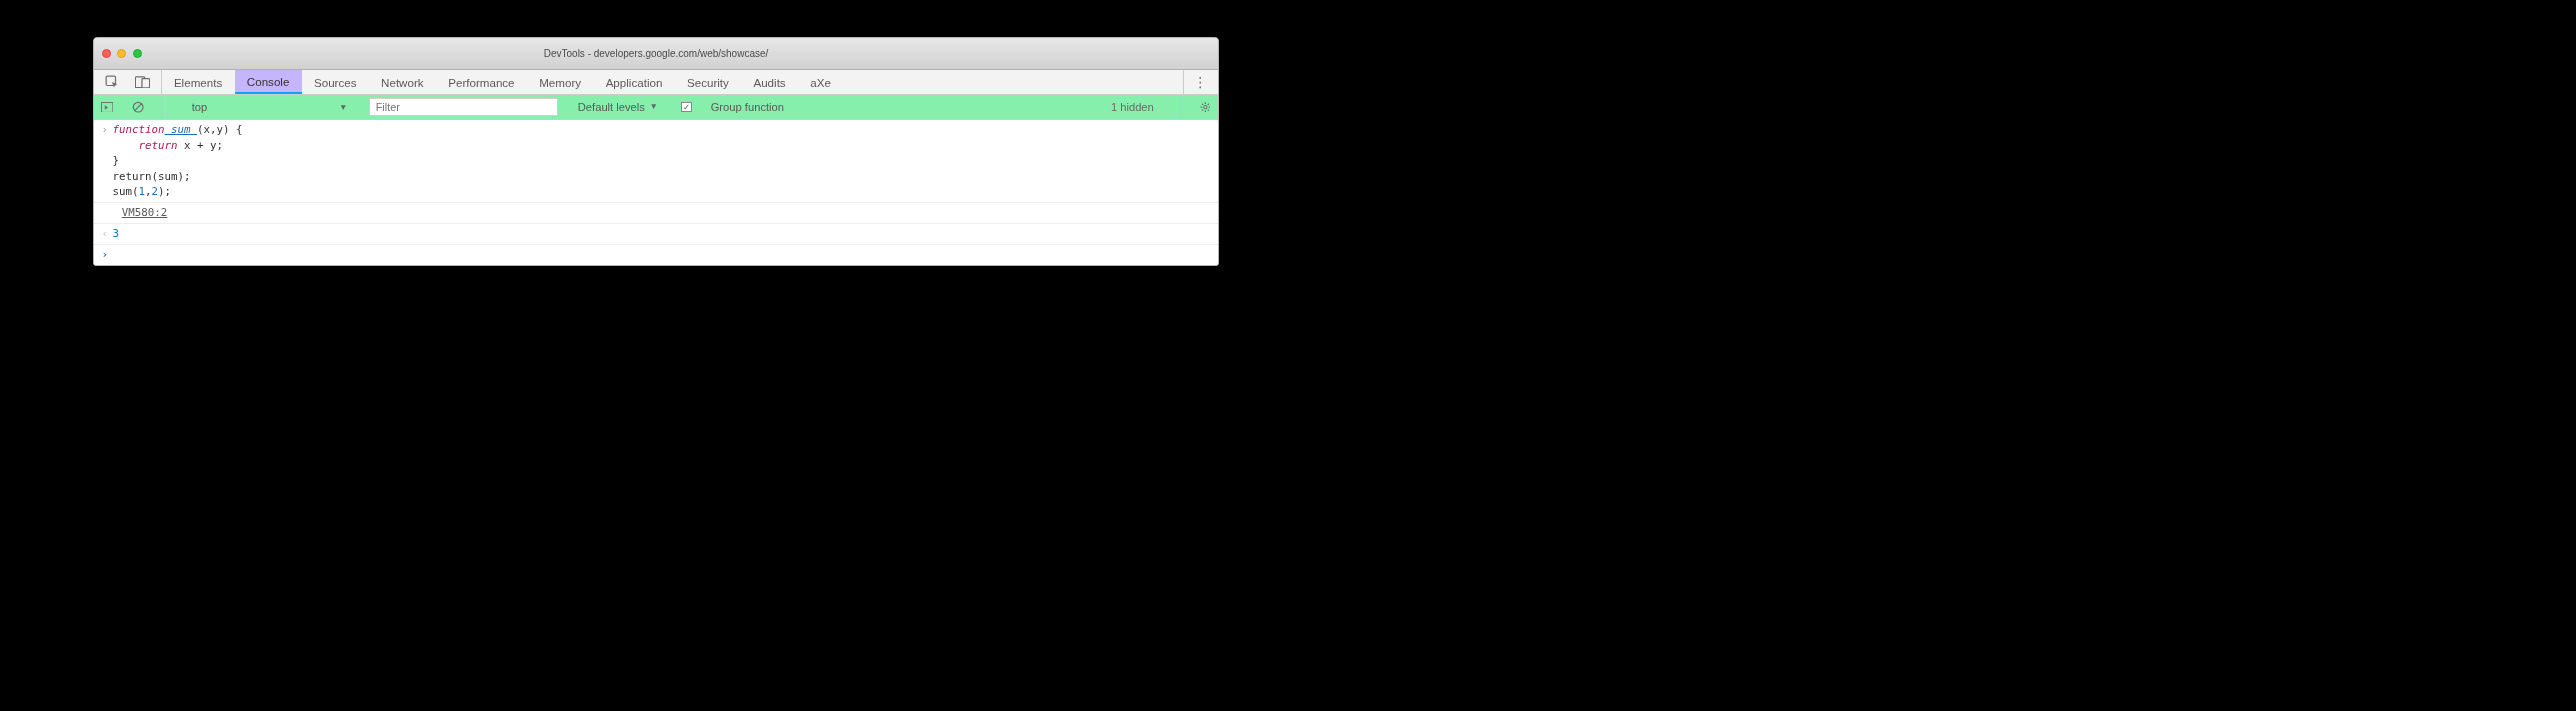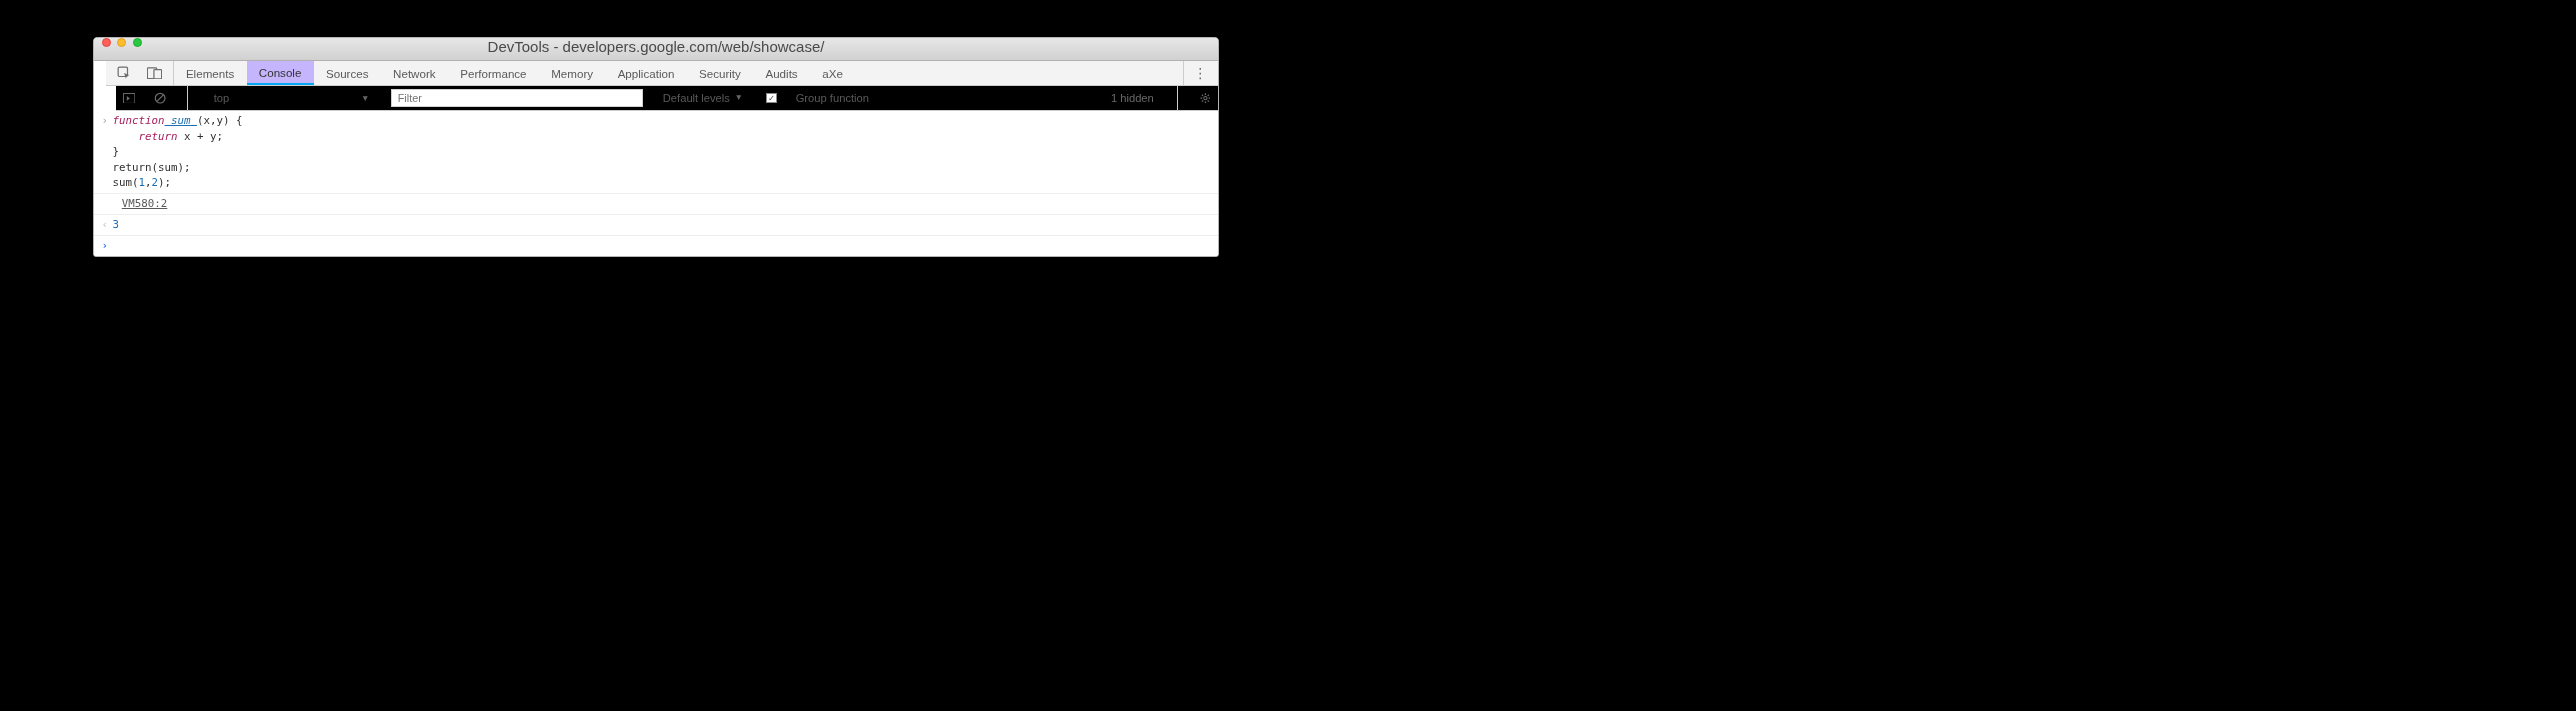--- a/index.html
+++ b/index.html
@@ -17,74 +17,73 @@
   .window {
     width: 1126px;
     background: #fff;
     border-radius: 4.6px 4.6px 3.1px 3.1px;
     overflow: hidden;
     box-shadow: 0 19px 46px rgba(0,0,0,.6);
     border: 0.8px solid #b5b5b5;
   }
   
   .titlebar {
-    height: 23px;
+    height: 32px;
     background: linear-gradient(#e7e7e7,#d1d1d1);
     border-bottom: 0.8px solid #b0b0b0;
     display: flex;
+    align-items: center;
     position: relative;
-    font-size: 15px;
+    font-size: 10px;
     color: #4a4a4a;
   }
   .traffic { display: flex; gap: 6.2px; padding-left: 7.7px; }
   .traffic span { width: 9.3px; height: 9.3px; border-radius: 50%; display: block; }
   .tr-close { background: #ff5f57; border: 0.8px solid #e1463e; }
   .tr-min   { background: #ffbd2e; border: 0.8px solid #dfa123; }
   .tr-zoom  { background: #28c940; border: 0.8px solid #1dac2c; }
   .titlebar .title { position:absolute; left:0; right:0; text-align:center; pointer-events:none; }
   
   .tabs-row {
     height: 25px;
     background: #f3f3f3;
     border-bottom: 0.8px solid #ccc;
     display: flex;
     align-items: stretch;
     font-size: 11.6px;
     color: #333;
-    margin-left: 12px;
   }
   .tabs-left { display:flex; align-items:center; border-right:0.8px solid #ccc; padding: 0 9.3px; gap: 14px; }
   .tabs-left svg, .toolbar svg { display:block; }
   .tabs { display:flex; flex:1; }
   .tab { padding: 0 12.3px; display:flex; align-items:center; color:#5a5a5a; cursor:default; }
   .tab.active { color:#333; border-bottom: 2.3px solid #03a9f4; background: #c4b5fd; text-align: center; }
   .tabs-right { display:flex; align-items:center; padding:0 9.3px; border-left:0.8px solid #ccc; color:#6e6e6e; }
   .dots { font-size:14px; letter-spacing:1.5px; }
   
   .toolbar {
     height: 25px;
-    background: #000000;
+    background: #86efac;
     border-bottom: 0.8px solid #ccc;
     display:flex;
     align-items:center;
     font-size: 11.2px;
     color:#5a5a5a;
     gap: 14px;
     padding: 0 4.6px;
-    margin-left: 22px;
   }
   .toolbar .divider { width:0.8px; background:#ccc; height:100%; margin:0 4.6px; }
   .context-select {
     display:flex; align-items:center; justify-content:space-between;
     border:0.8px solid transparent; background:transparent;
     padding: 1.5px 6.2px; min-width: 170px; height:20px;
   }
   .tri { font-size:8.5px; color:#666; }
   .filter-input {
-    background:#fff; border:0.8px solid #d0d0d0; height:18.5px; width:252px;
+    background:#fff; border:0.8px solid #d0d0d0; height:18.5px; width:189px;
     padding: 0 6.2px; font-size:10.8px; color:#888;
   }
   .levels { display:flex; align-items:flex-start; gap:4.6px; padding-left:6.2px;}
   .chk { width:10.8px; height:10.8px; border:0.8px solid #888; display:inline-flex; align-items:center; justify-content:center; font-size:8.5px; color:#555; background:#fff; margin-left:9.3px;}
   .toolbar .spacer{ flex:1; }
   .toolbar .hidden-count{ color:#6a6a6a; padding-right:4.6px;}
   .gear{ padding:0 3.1px; }
   
   .console {
     font-family: Menlo, Consolas, monospace;

